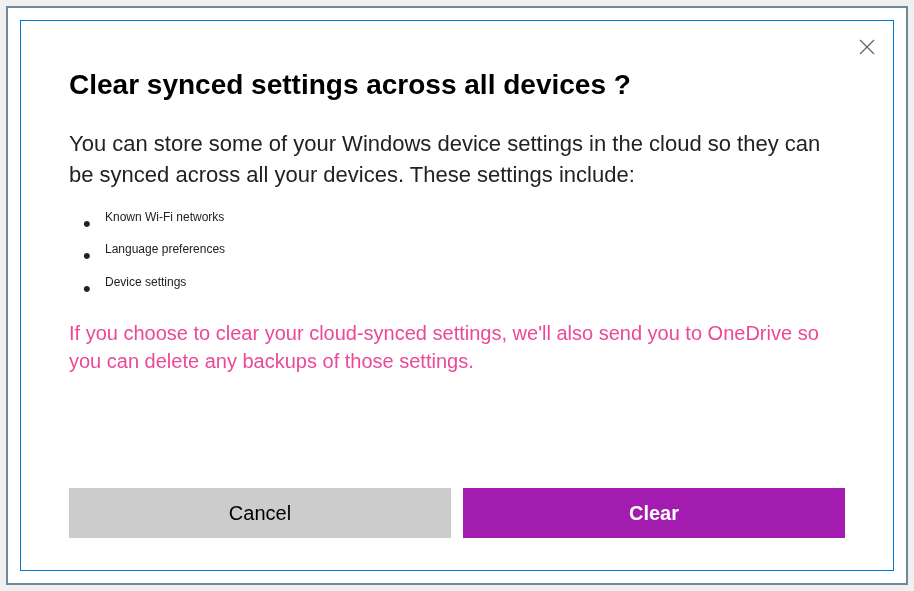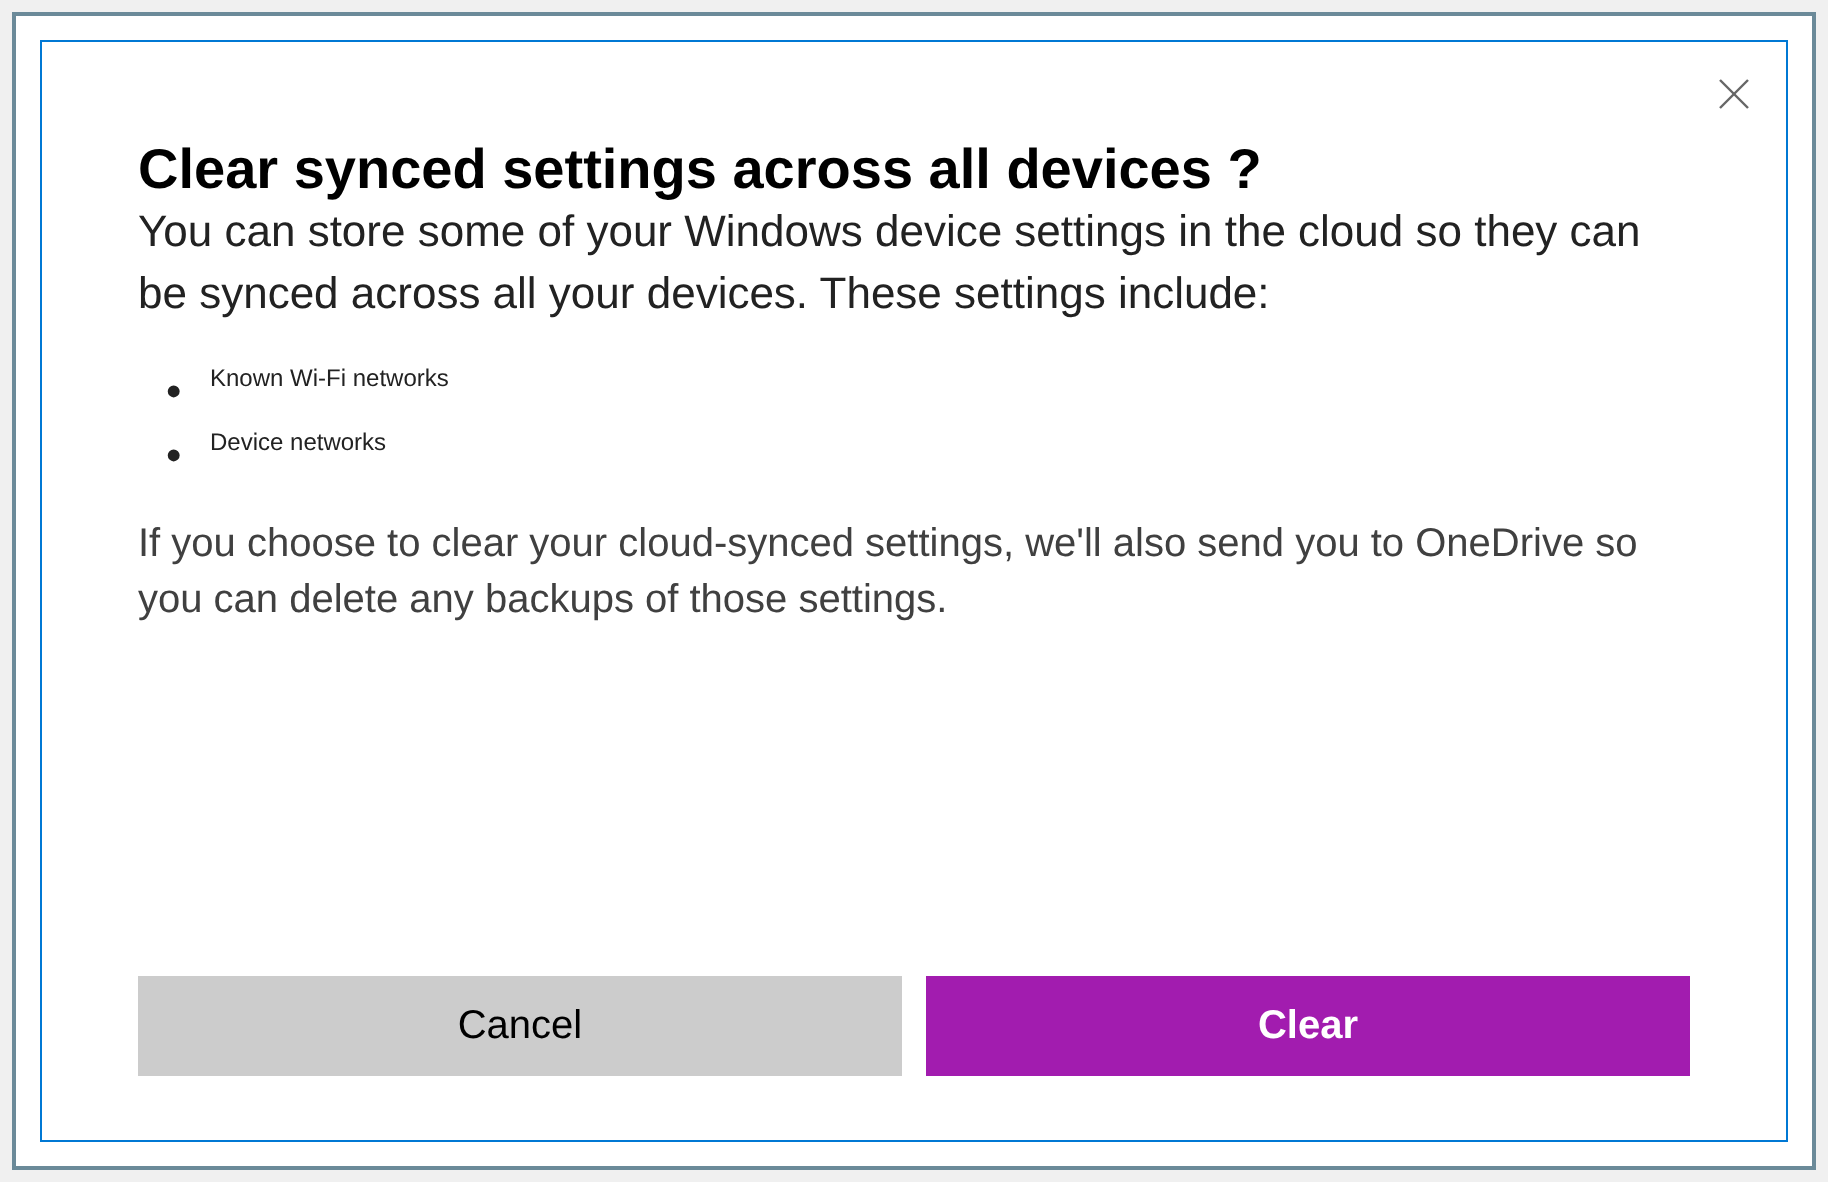--- a/index.html
+++ b/index.html
@@ -47,20 +47,21 @@
       color: #666;
     }
     .close-btn svg {
       width: 16px;
       height: 16px;
     }
     .dialog-title {
       font-size: 28px;
       font-weight: 600;
       color: #000;
+      margin-bottom: 28px;
     }
     .dialog-body {
       flex: 1;
     }
     .body-text {
       font-size: 22px;
       color: #222;
       line-height: 1.4;
       margin-bottom: 18px;
     }
@@ -78,21 +79,21 @@
       padding-left: 22px;
     }
     .bullet-list li::before {
       content: "•";
       position: absolute;
       left: 0;
       font-size: 22px;
     }
     .footer-text {
       font-size: 20px;
-      color: #404040;
+      color: #ec4899;
       line-height: 1.4;
     }
     .button-row {
       display: flex;
       gap: 12px;
       margin-top: 24px;
       justify-content: flex-end;
     }
     .btn {
       flex: 1;
@@ -128,21 +129,22 @@
       </svg>
     </div>
 
     <h1 class="dialog-title">Clear synced settings across all devices ?</h1>
 
     <div class="dialog-body">
       <p class="body-text">You can store some of your Windows device settings in the cloud so they can be synced across all your devices. These settings include:</p>
 
       <ul class="bullet-list">
         <li>Known Wi-Fi networks</li>
-        <li>Device networks</li>
+        <li>Language preferences</li>
+        <li>Device settings</li>
       </ul>
 
       <p class="footer-text">If you choose to clear your cloud-synced settings, we'll also send you to OneDrive so you can delete any backups of those settings.</p>
     </div>
 
     <div class="button-row">
       <button class="btn btn-secondary">Cancel</button>
       <button class="btn btn-primary">Clear</button>
     </div>
   </div>

